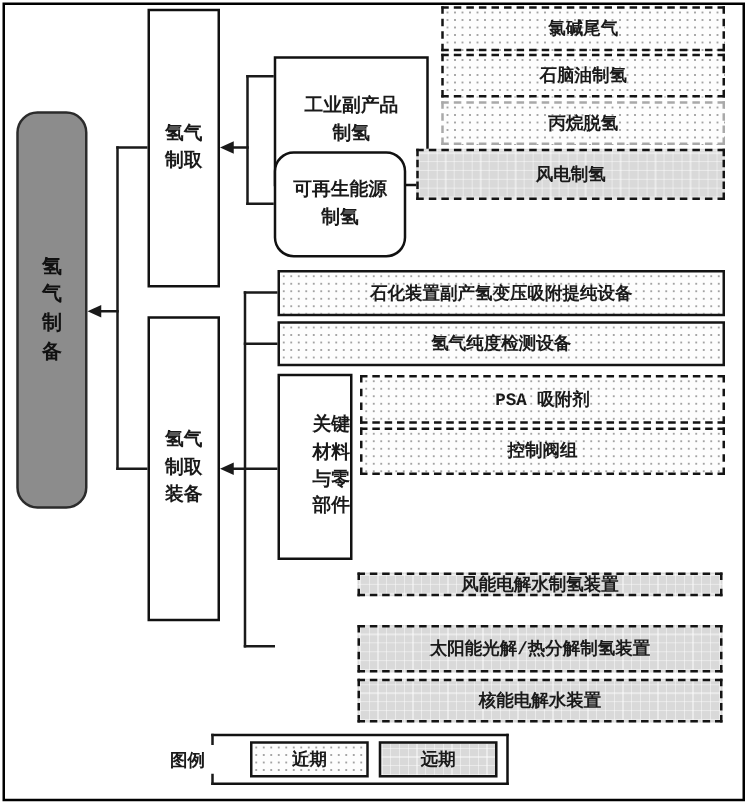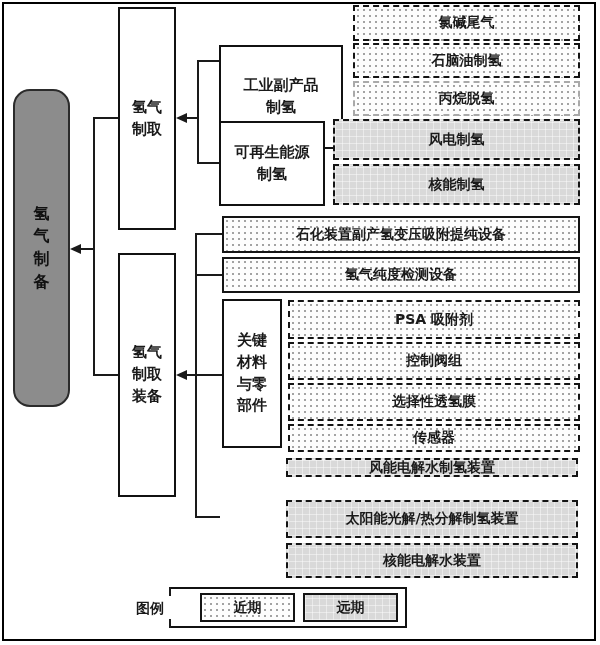--- a/index.html
+++ b/index.html
@@ -1,20 +1,20 @@
 <!DOCTYPE html>
 <html><head>
 <meta charset="utf-8">
 <style>
   html,body{margin:0;padding:0;background:#ffffff;}
   #stage{
     position:relative;width:600px;height:645px;background:#ffffff;
     font-family:"DejaVu Sans",sans-serif;color:#1a1a1a;overflow:hidden;
   }
-  .abs{position:absolute;box-sizing:border-box;}
+  .abs{position:absolute;box-sizing:border-box;font-family:Liberation Mono, monospace;}
   
   .frame{border:2px solid #000;}
   
   .node{
     border:2px solid #111;background:#fff;
     display:flex;align-items:center;justify-content:center;
     text-align:center;font-weight:bold;white-space:pre-line;line-height:1.45;
   }
   .fs15{font-size:15px;}
   
@@ -80,67 +80,58 @@
     <span>氢气
 制取
 装备</span>
   </div>
 
   <div class="abs node fs15" style="left:219px;top:9px;width:124px;height:104px;margin-top:36px;">
     <span>工业副产品
 制氢</span>
   </div>
 
-  <div class="abs node fs15" style="left:219px;top:121px;width:106px;height:85px;">
+  <div class="abs node fs15" style="left:219px;top:121px;width:106px;height:85px;border-radius:16px;">
     <span>可再生能源
 制氢</span>
   </div>
 
   <div class="abs item near dash-bold" style="left:353px;top:5px;width:227px;height:36px;">
     <span>氯碱尾气</span>
   </div>
   <div class="abs item near dash-bold" style="left:353px;top:43px;width:227px;height:35px;">
     <span>石脑油制氢</span>
   </div>
   <div class="abs item near dash-light" style="left:353px;top:81px;width:227px;height:35px;">
     <span>丙烷脱氢</span>
   </div>
 
   <div class="abs item far dash-bold" style="left:333px;top:119px;width:247px;height:41px;">
     <span>风电制氢</span>
   </div>
-  <div class="abs item far dash-bold" style="left:333px;top:164px;width:247px;height:41px;">
-    <span>核能制氢</span>
-  </div>
 
   <div class="abs item near solid" style="left:222px;top:216px;width:358px;height:37px;">
     <span>石化装置副产氢变压吸附提纯设备</span>
   </div>
   <div class="abs item near solid" style="left:222px;top:257px;width:358px;height:36px;">
     <span>氢气纯度检测设备</span>
   </div>
 
-  <div class="abs node fs15" style="left:222px;top:299px;width:60px;height:149px;">
+  <div class="abs node fs15" style="left:222px;top:299px;width:60px;height:149px;justify-content:flex-end;">
     <span>关键
 材料
 与零
 部件</span>
   </div>
 
   <div class="abs item near dash-bold" style="left:288px;top:300px;width:292px;height:39px;">
     <span>PSA 吸附剂</span>
   </div>
   <div class="abs item near dash-bold" style="left:288px;top:342px;width:292px;height:38px;">
     <span>控制阀组</span>
-  </div>
-  <div class="abs item near dash-bold" style="left:288px;top:383px;width:292px;height:38px;">
-    <span>选择性透氢膜</span>
-  </div>
-  <div class="abs item near dash-bold" style="left:288px;top:424px;width:292px;height:28px;">
-    <span>传感器</span>
   </div>
 
 
   <div class="abs item far dash-bold" style="left:286px;top:458px;width:292px;height:19px;">
     <span>风能电解水制氢装置</span>
   </div>
   <div class="abs item far dash-bold" style="left:286px;top:500px;width:292px;height:38px;">
     <span>太阳能光解/热分解制氢装置</span>
   </div>
   <div class="abs item far dash-bold" style="left:286px;top:543px;width:292px;height:35px;">

